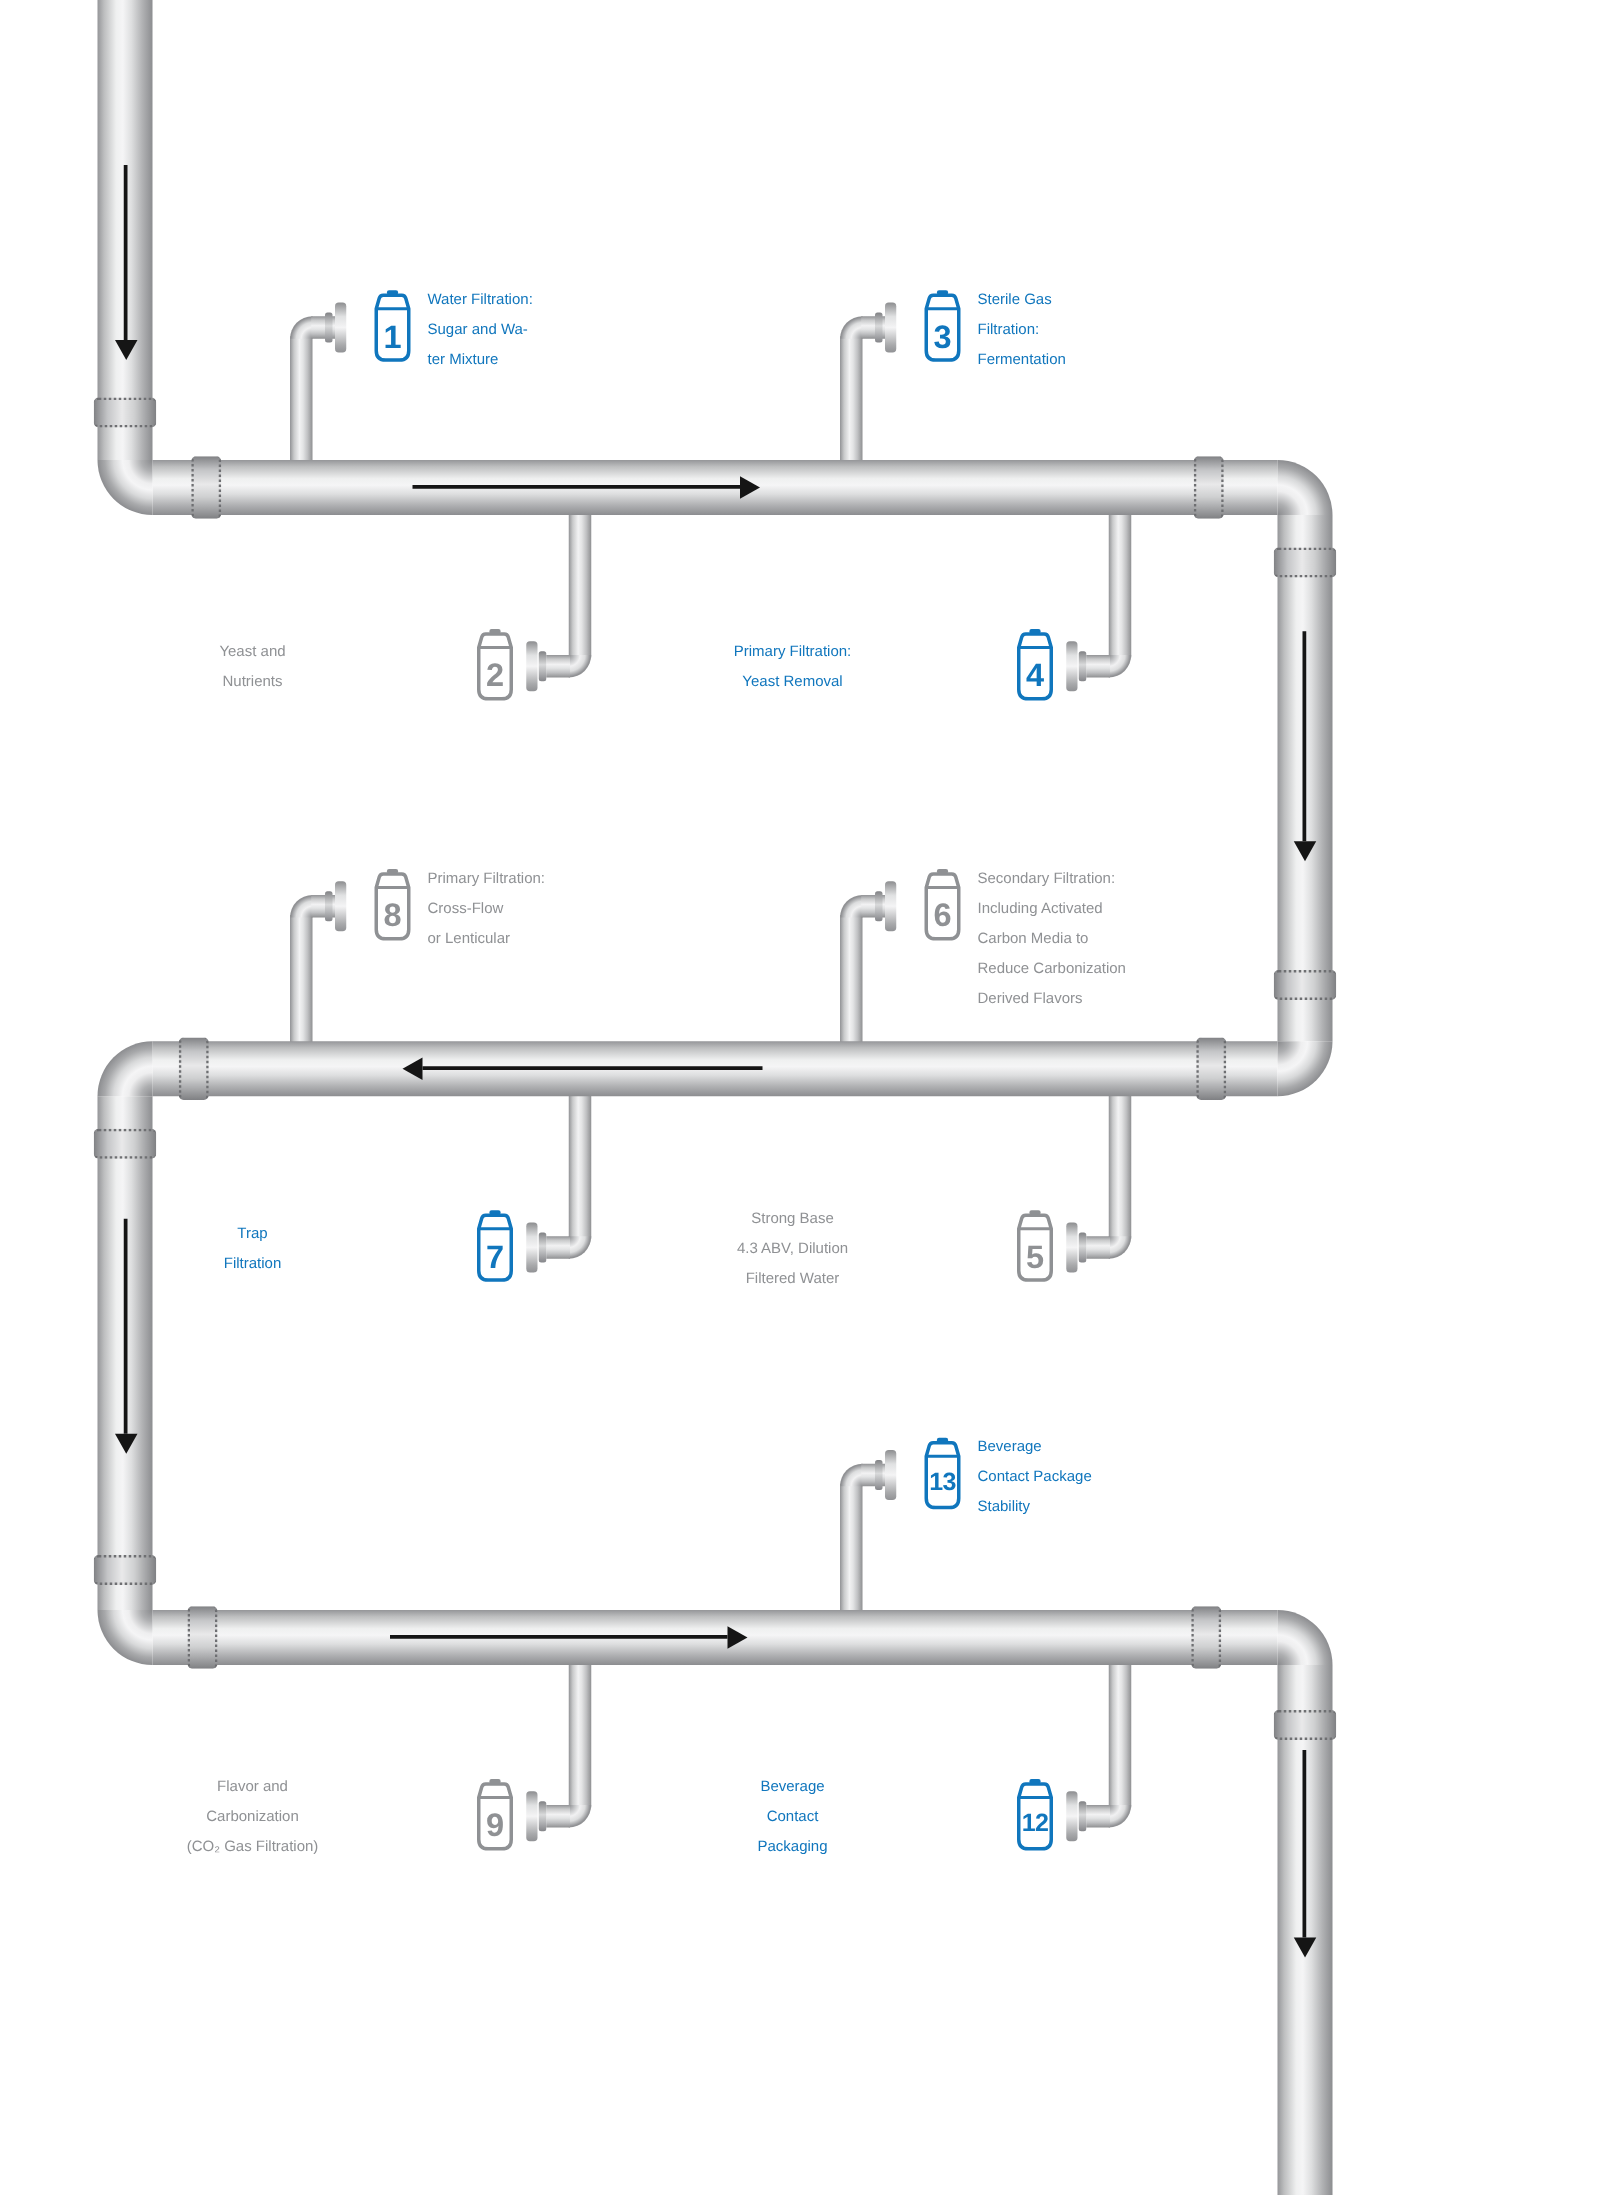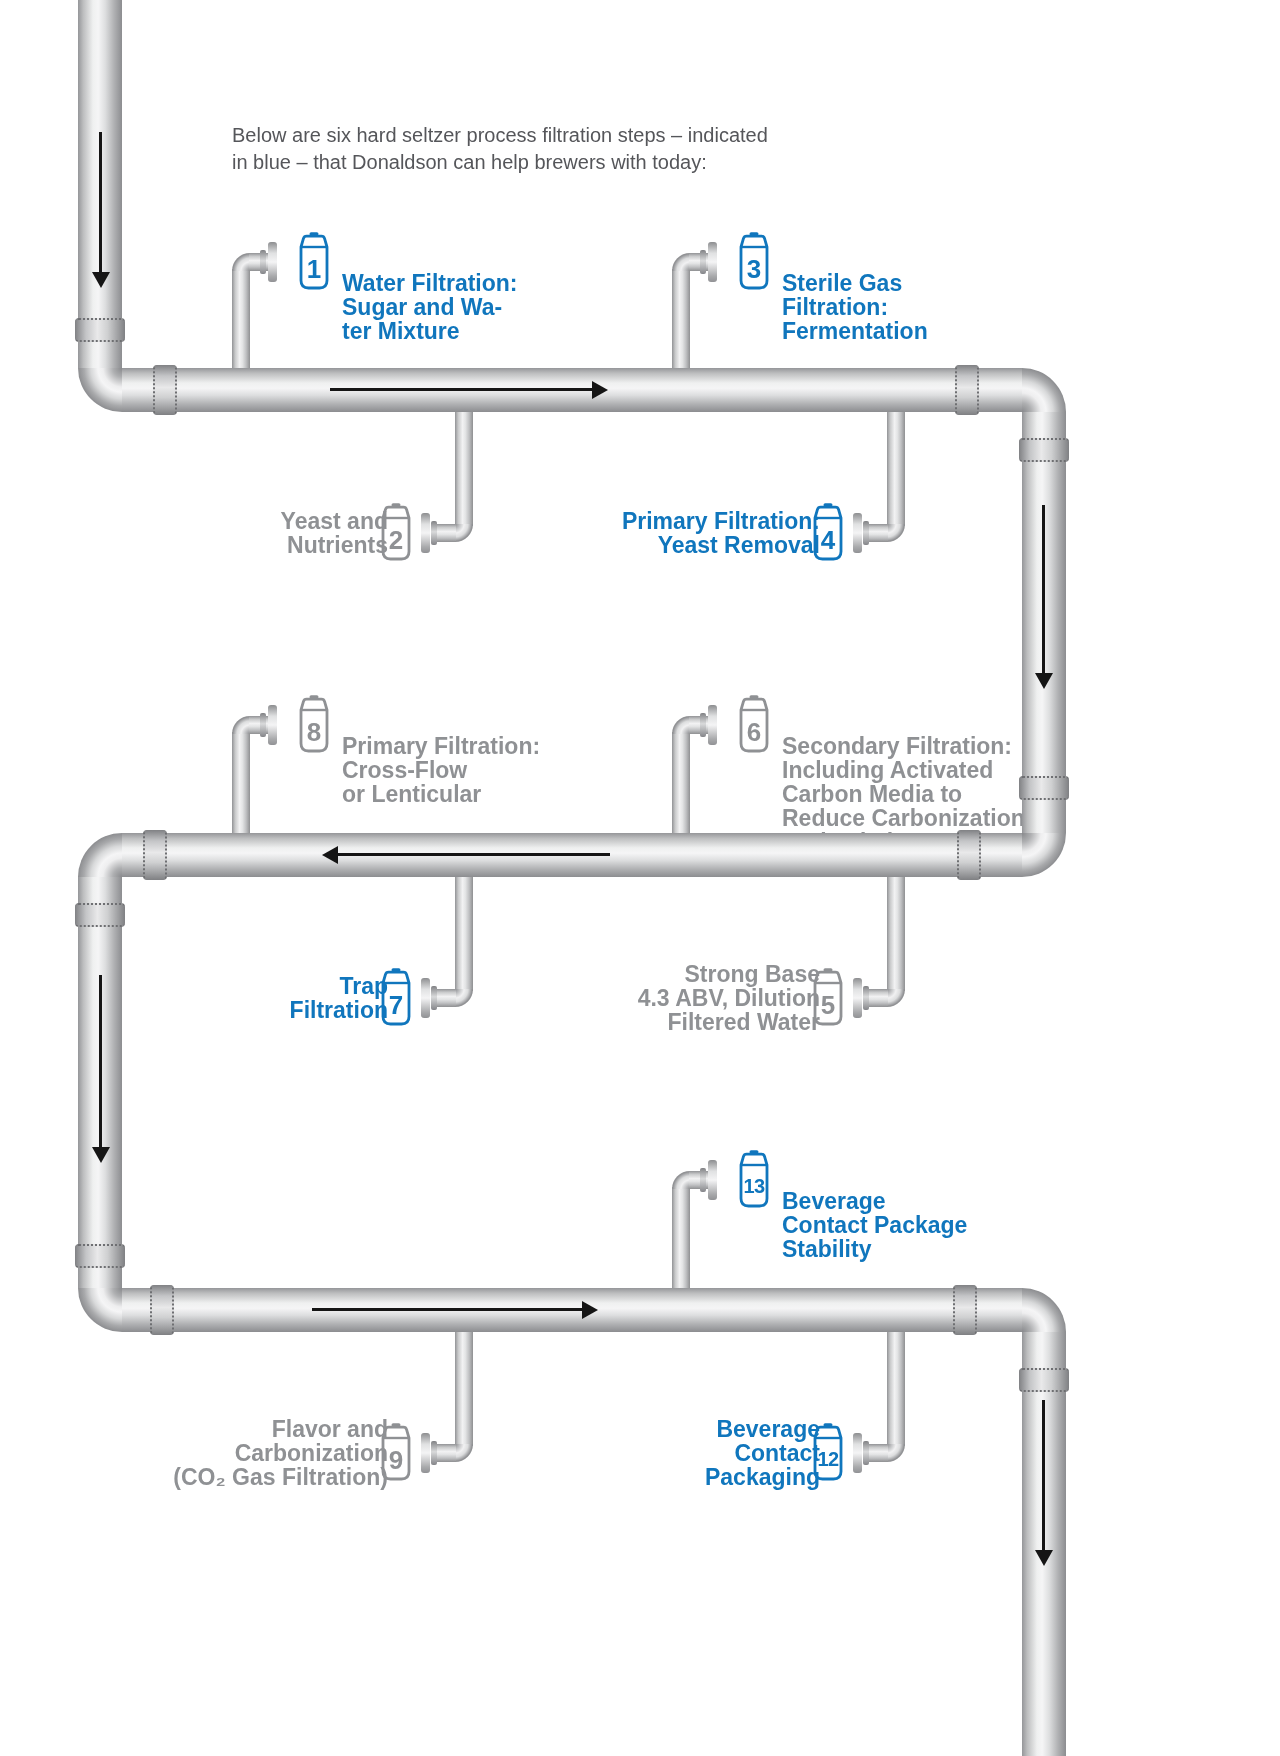--- a/index.html
+++ b/index.html
@@ -76,31 +76,29 @@
   .up .b-fit{left:36px;top:-11px;}
   .down .b-fit{left:-34px;bottom:-11px;}
 
   .can{position:absolute;width:36px;height:62px;}
   .up .can{left:64px;top:-22px;}
   .down .can{left:-77px;bottom:-22px;}
   .can svg{position:absolute;inset:0;width:100%;height:100%;}
   .num{position:absolute;left:0;right:0;top:23px;text-align:center;font-size:26px;font-weight:bold;color:inherit;}
   .num.two{font-size:20px;top:26px;letter-spacing:-0.5px;}
 
-  .label{position:absolute;font-size:23px;line-height:24px;font-weight:bold;white-space:pre-line;color:inherit;margin-top:44px;}
+  .label{position:absolute;font-size:12px;line-height:24px;font-weight:normal;white-space:pre-line;color:inherit;}
   .up .label{left:110px;top:-26px;width:320px;text-align:left;}
-  .down .label{right:85px;bottom:9px;transform:translateY(50%);width:340px;text-align:right;}
+  .down .label{right:101px;bottom:9px;transform:translateY(50%);width:340px;text-align:center;}
 </style>
 </head>
 <body>
 
 <div class="canvas">
 
-  <div class="subtitle">Below are six hard seltzer process filtration steps – indicated
-in blue – that Donaldson can help brewers with today:</div>
 
   <div class="pipe v" style="left:78px;top:0;width:44px;height:368px"></div>
   <div class="pipe h" style="left:122px;top:368px;width:900px;height:44px"></div>
   <div class="pipe v" style="left:1022px;top:412px;width:44px;height:421px"></div>
   <div class="pipe h" style="left:122px;top:833px;width:900px;height:44px"></div>
   <div class="pipe v" style="left:78px;top:877px;width:44px;height:411px"></div>
   <div class="pipe h" style="left:122px;top:1288px;width:900px;height:44px"></div>
   <div class="pipe v" style="left:1022px;top:1332px;width:44px;height:424px"></div>
 
   <div class="corner c-dr" style="left:78px;top:368px"></div>

